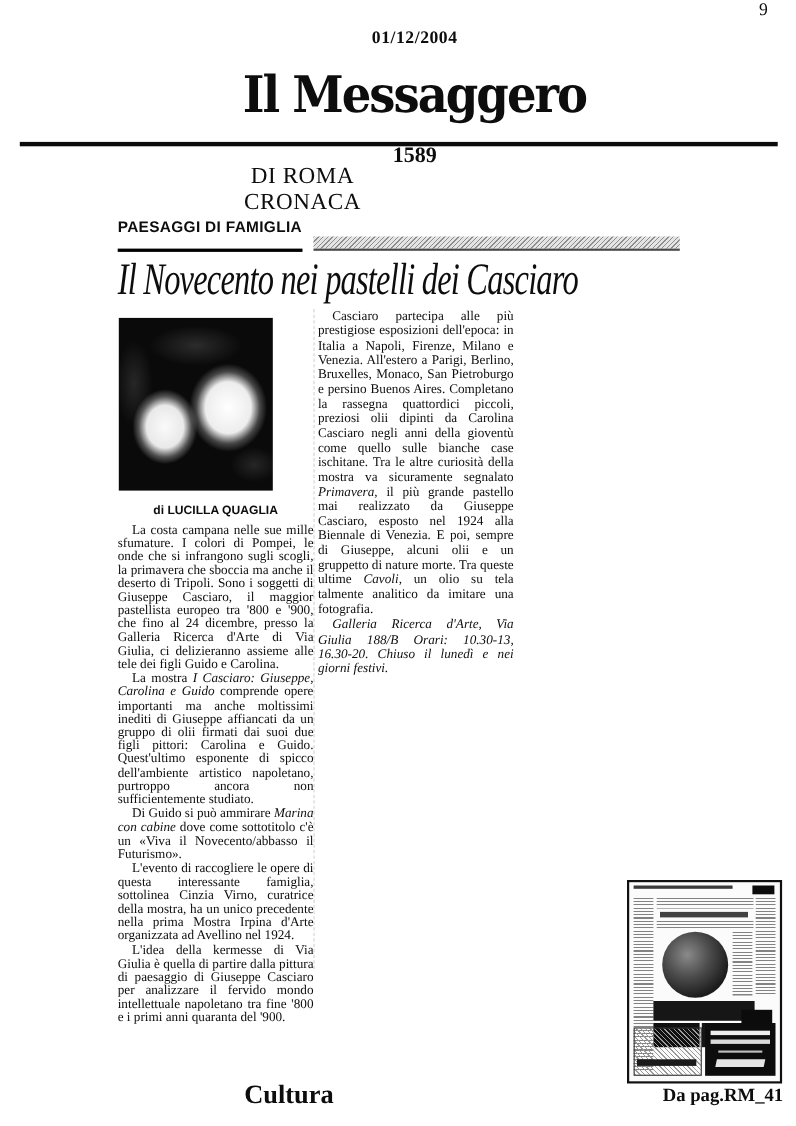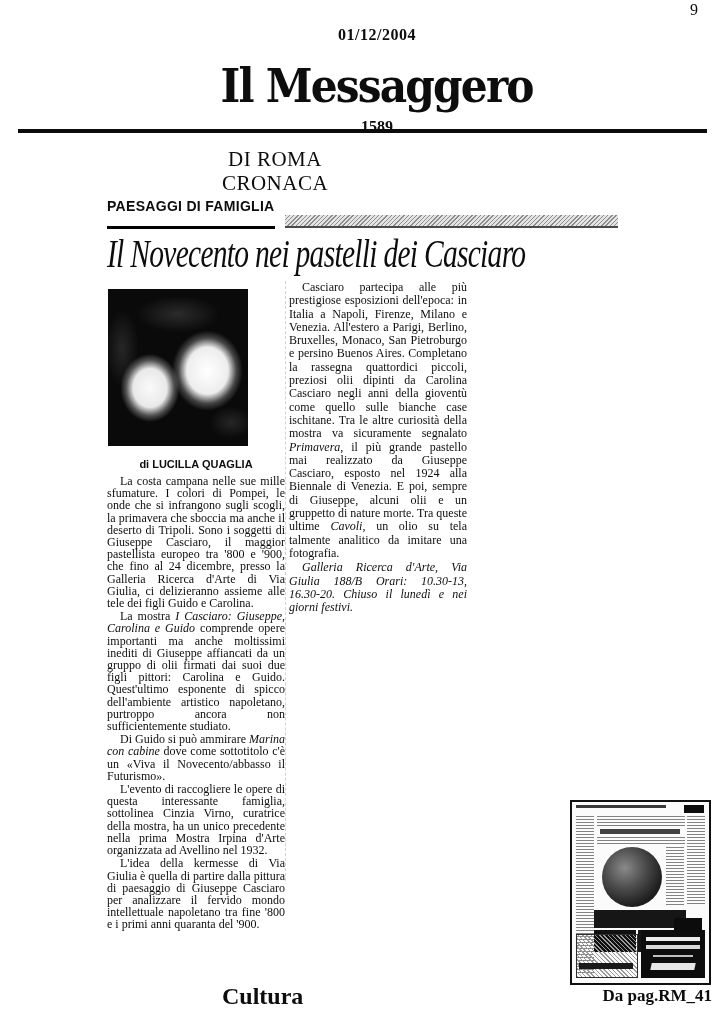--- a/index.html
+++ b/index.html
@@ -10,21 +10,21 @@
   .page-number { position:absolute; top:1px; right:26px; font-size:16px; }
 
   .header { position:absolute; left:30px; right:0; top:26px; text-align:center; }
   .date { font-size:16px; font-weight:bold; letter-spacing:0.5px; }
   .masthead-wrap { margin-top:16px; height:54px; }
   .masthead {
     display:inline-block; font-family:"DejaVu Serif", serif; font-weight:bold;
     font-size:46px; line-height:52px; letter-spacing:-2px;
     transform:scaleX(0.92); transform-origin:center; white-space:nowrap;
   }
-  .edition { font-size:16px; font-weight:bold; margin-top:4px; }
+  .edition { font-size:20px; font-weight:bold; margin-top:16px; }
 
   .rule { position:absolute; top:129px; left:18px; width:689px; height:4px; background:#0b0b0b; }
 
   .section-head {
     position:absolute; top:147px; left:165px; width:220px; text-align:center;
     font-size:21px; line-height:24px; letter-spacing:0.5px;
   }
 
   .article { position:absolute; left:107px; top:211px; width:511px; }
 
@@ -144,21 +144,21 @@
     <div class="photo"></div>
 
     <div class="byline">di LUCILLA QUAGLIA</div>
 
     <div class="col-divider"></div>
 
     <div class="col col-left">
         <p class="body-para"><span>La costa campana nelle sue mille sfumature. I colori di Pompei, le onde che si infrangono sugli scogli, la primavera che sboccia ma anche il deserto di Tripoli. Sono i soggetti di Giuseppe Casciaro, il maggior pastellista europeo tra '800 e '900, che fino al 24 dicembre, presso la Galleria Ricerca d'Arte di Via Giulia, ci delizieranno assieme alle tele dei figli Guido e Carolina.</span></p>
         <p class="body-para"><span>La mostra </span><span class="it">I Casciaro: Giuseppe, Carolina e Guido</span><span> comprende opere importanti ma anche moltissimi inediti di Giuseppe affiancati da un gruppo di olii firmati dai suoi due figli pittori: Carolina e Guido. Quest'ultimo esponente di spicco dell'ambiente artistico napoletano, purtroppo ancora non sufficientemente studiato.</span></p>
         <p class="body-para"><span>Di Guido si può ammirare </span><span class="it">Marina con cabine</span><span> dove come sottotitolo c'è un «Viva il Novecento/abbasso il Futurismo».</span></p>
-        <p class="body-para"><span>L'evento di raccogliere le opere di questa interessante famiglia, sottolinea Cinzia Virno, curatrice della mostra, ha un unico precedente nella prima Mostra Irpina d'Arte organizzata ad Avellino nel 1932.</span></p>
+        <p class="body-para"><span>L'evento di raccogliere le opere di questa interessante famiglia, sottolinea Cinzia Virno, curatrice della mostra, ha un unico precedente nella prima Mostra Irpina d'Arte organizzata ad Avellino nel 1924.</span></p>
         <p class="body-para"><span>L'idea della kermesse di Via Giulia è quella di partire dalla pittura di paesaggio di Giuseppe Casciaro per analizzare il fervido mondo intellettuale napoletano tra fine '800 e i primi anni quaranta del '900.</span></p>
       </div>
 
     <div class="col col-right">
         <p class="body-para"><span>Casciaro partecipa alle più prestigiose esposizioni dell'epoca: in Italia a Napoli, Firenze, Milano e Venezia. All'estero a Parigi, Berlino, Bruxelles, Monaco, San Pietroburgo e persino Buenos Aires. Completano la rassegna quattordici piccoli, preziosi olii dipinti da Carolina Casciaro negli anni della gioventù come quello sulle bianche case ischitane. Tra le altre curiosità della mostra va sicuramente segnalato </span><span class="it">Primavera</span><span>, il più grande pastello mai realizzato da Giuseppe Casciaro, esposto nel 1924 alla Biennale di Venezia. E poi, sempre di Giuseppe, alcuni olii e un gruppetto di nature morte. Tra queste ultime </span><span class="it">Cavoli</span><span>, un olio su tela talmente analitico da imitare una fotografia.</span></p>
         <p class="body-para"><span class="it">Galleria Ricerca d'Arte, Via Giulia 188/B Orari: 10.30-13, 16.30-20. Chiuso il lunedì e nei giorni festivi.</span></p>
       </div>
 
   </div>
 

